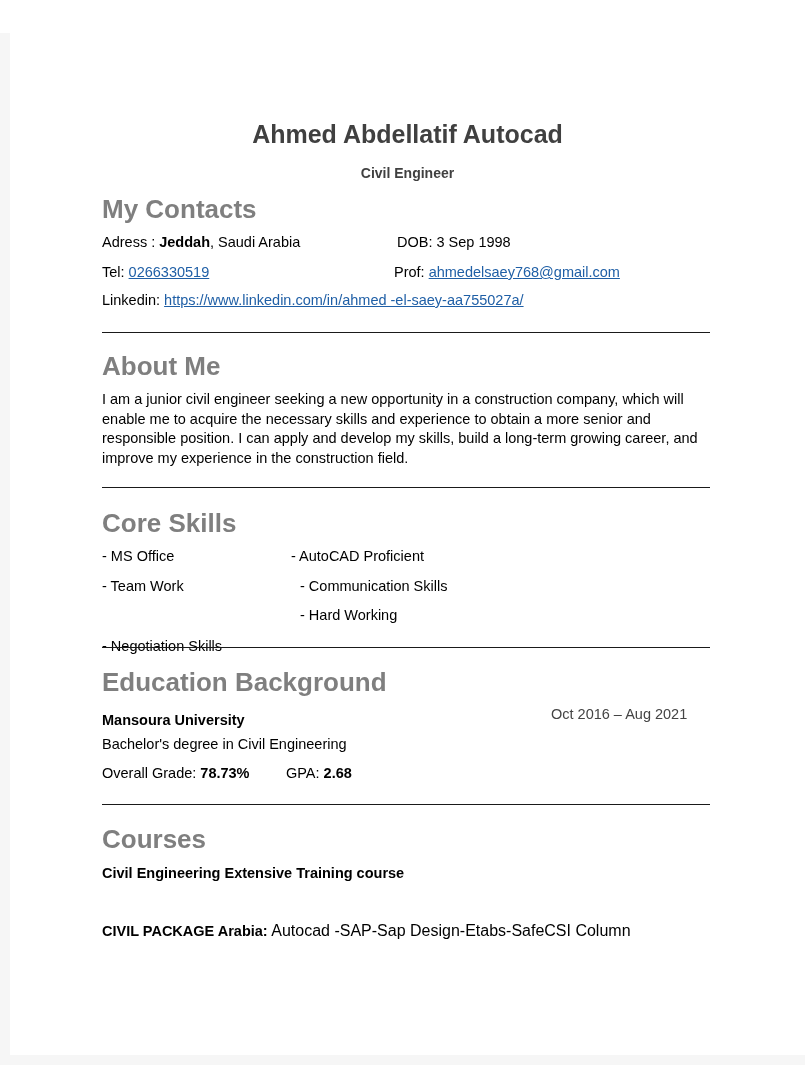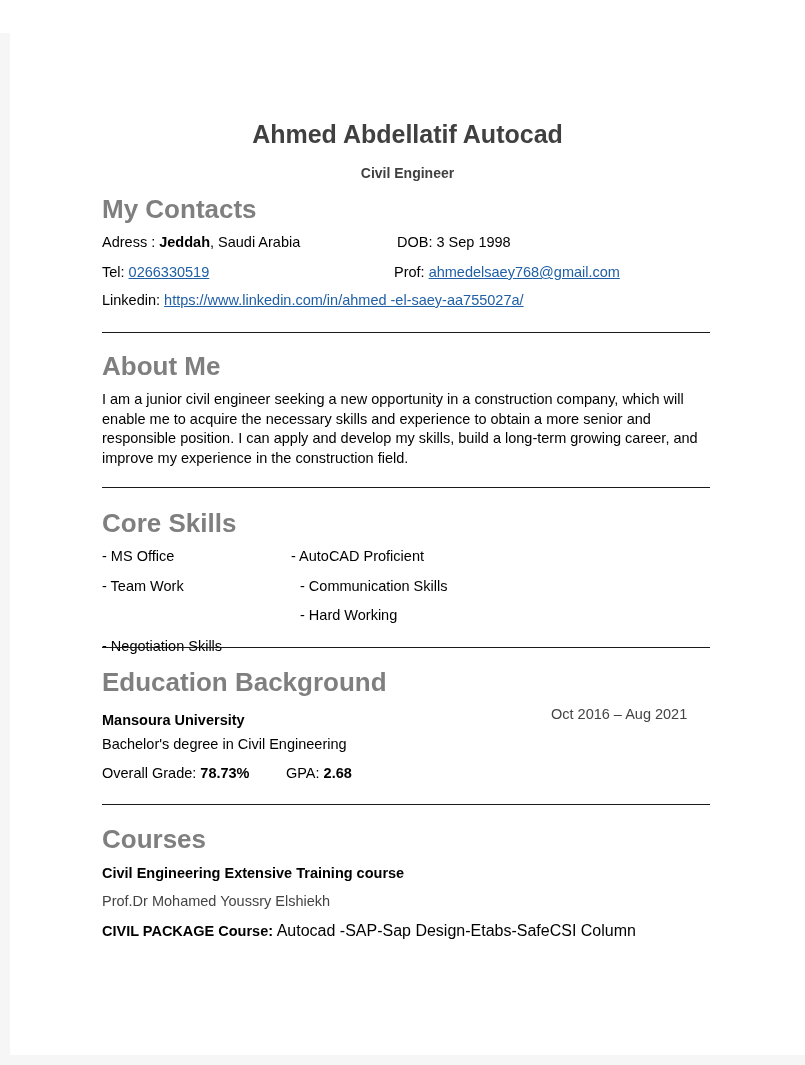--- a/index.html
+++ b/index.html
@@ -79,18 +79,17 @@
     <span>Overall Grade: </span><b>78.73%</b>
   </div>
   <div class="abs t" style="left:276px; top:765px;">
     <span>GPA: </span><b>2.68</b>
   </div>
 
   <div class="rule" style="top:804px;"></div>
 
   <div class="abs h2" style="left:92px; top:824px;">Courses</div>
   <div class="abs t" style="left:92px; top:865px; font-weight:bold;">Civil Engineering Extensive Training course</div>
-  <div class="abs t muted" style="left:92px; top:893px;">Prof.Dr Mohamed Youssry Elshiekh</div>
   <div class="abs" style="left:92px; top:922px;">
-    <b style="font-size:14.5px;">CIVIL PACKAGE Course:</b><span style="font-size:16px;"> Autocad -SAP-Sap Design-Etabs-SafeCSI Column</span>
+    <b style="font-size:14.5px;">CIVIL PACKAGE Arabia:</b><span style="font-size:16px;"> Autocad -SAP-Sap Design-Etabs-SafeCSI Column</span>
   </div>
 
 </div>
 
 </body></html>

